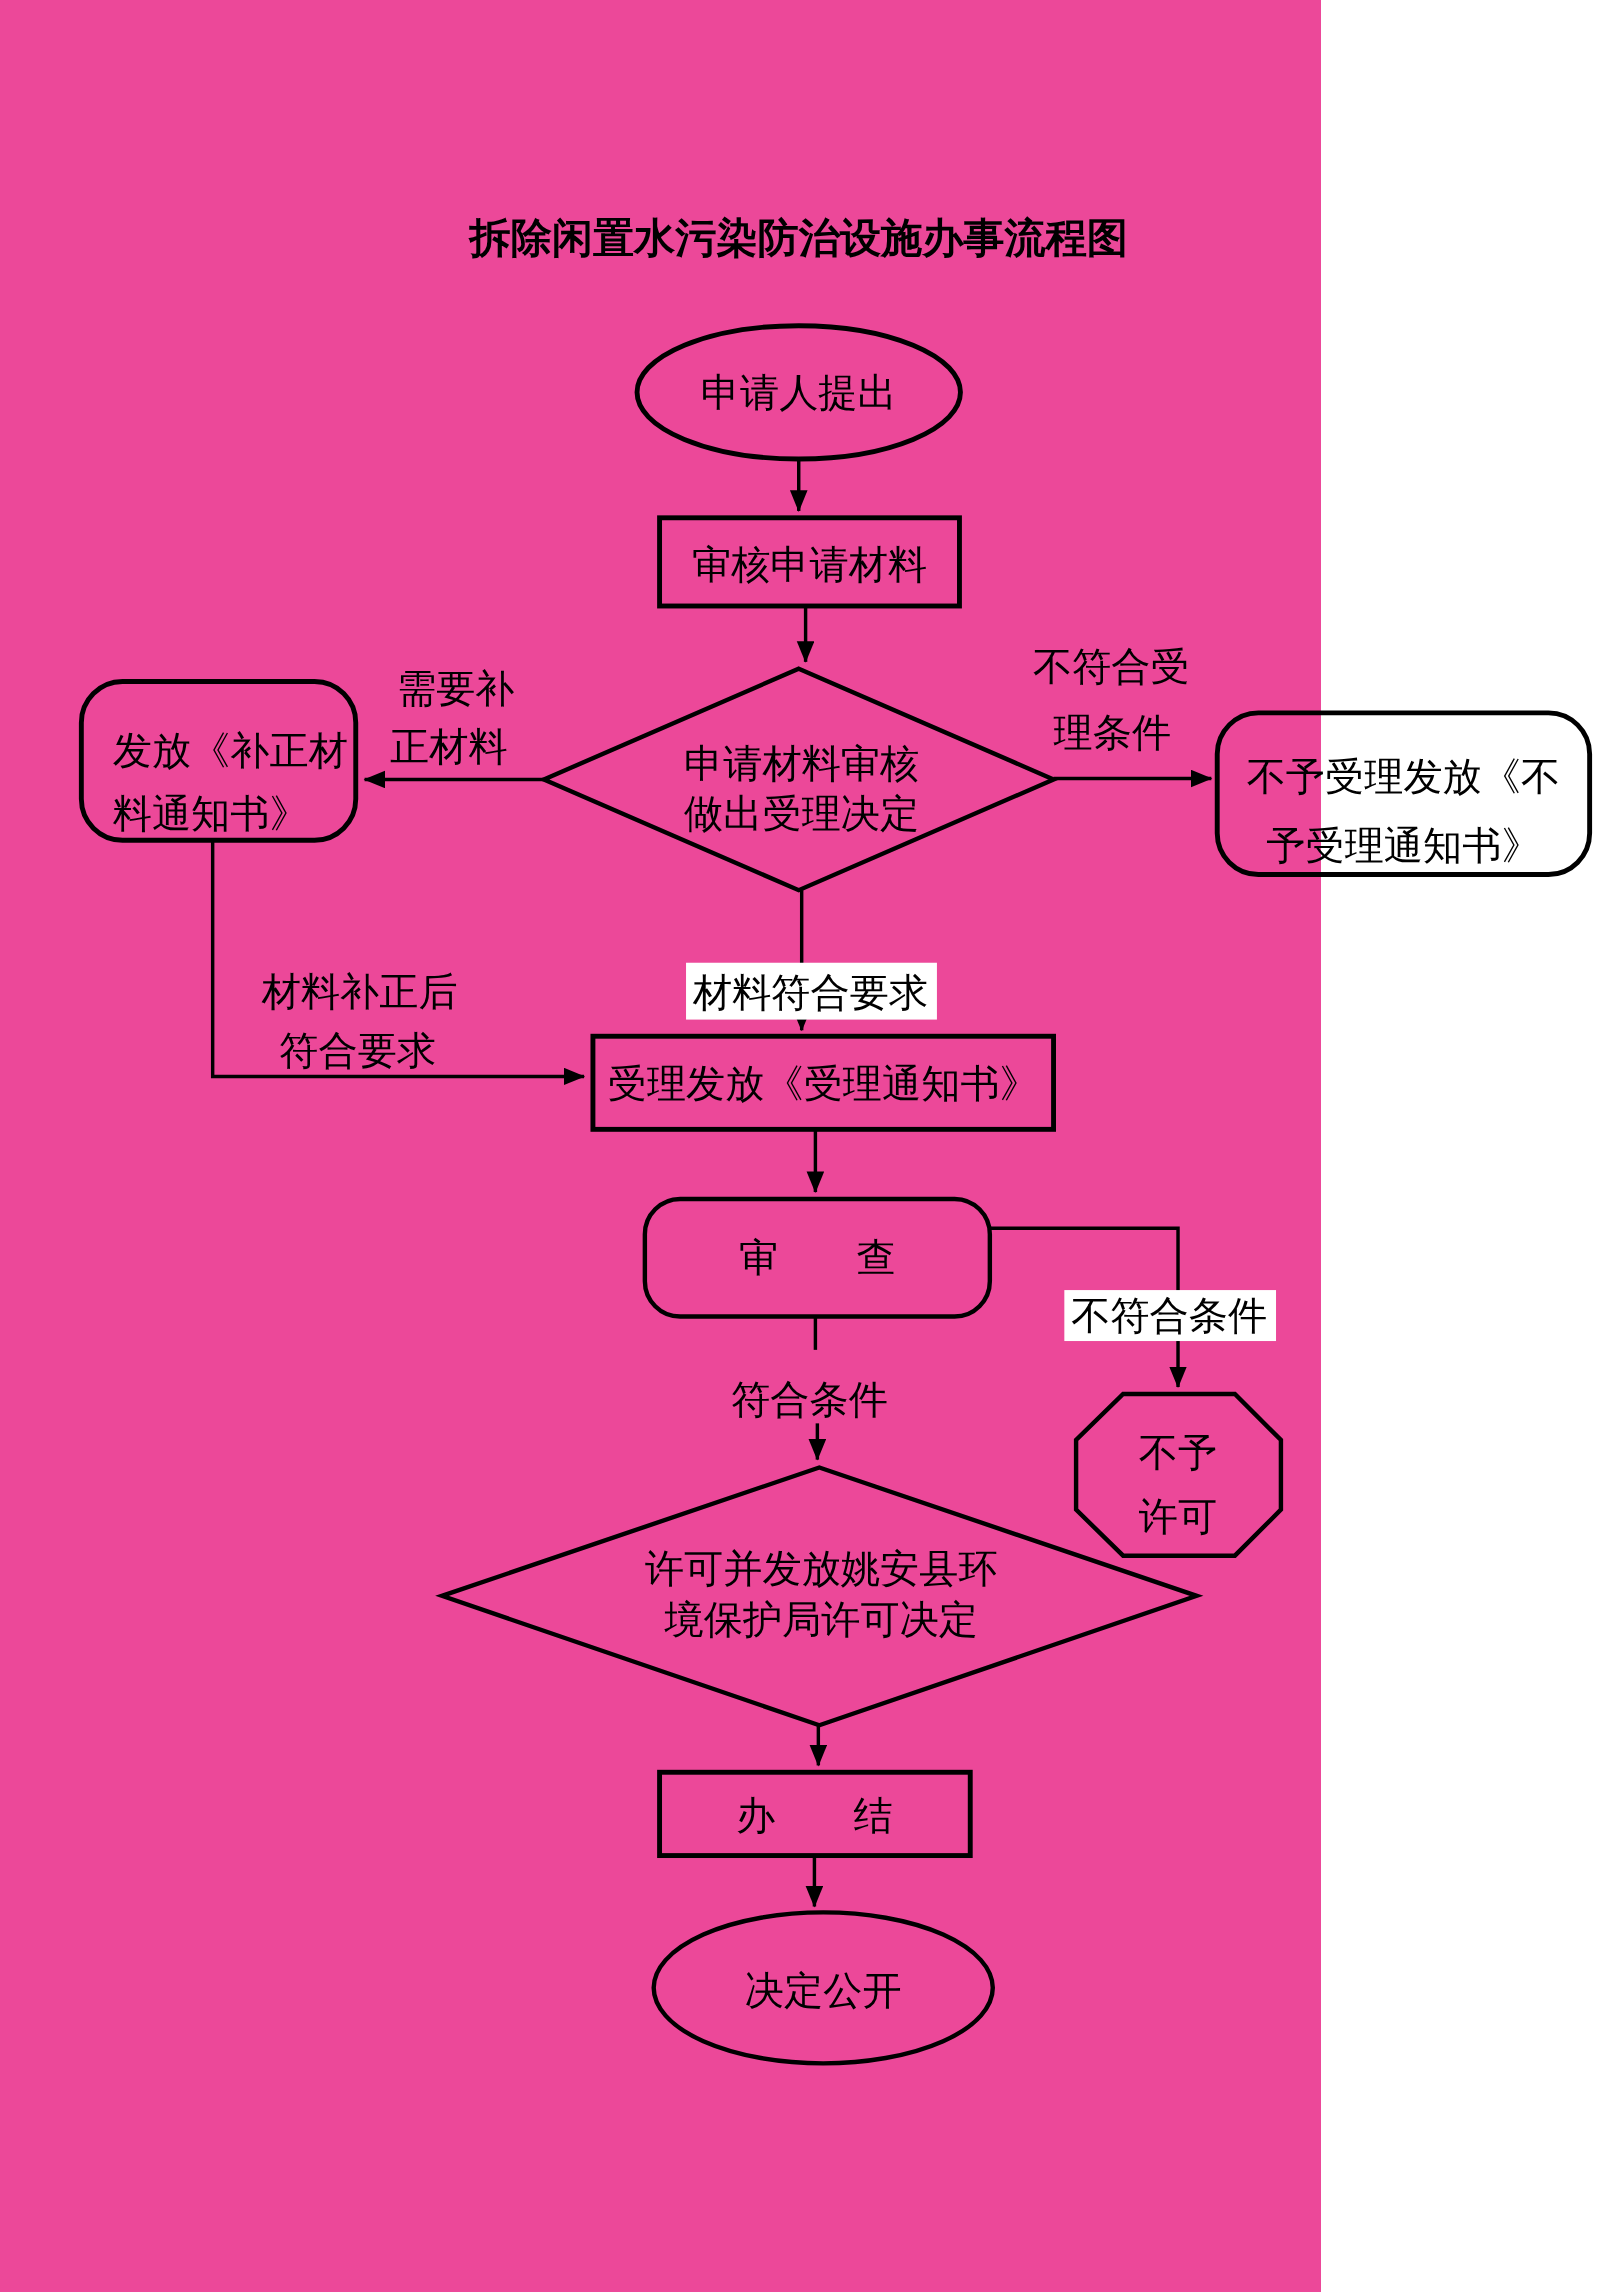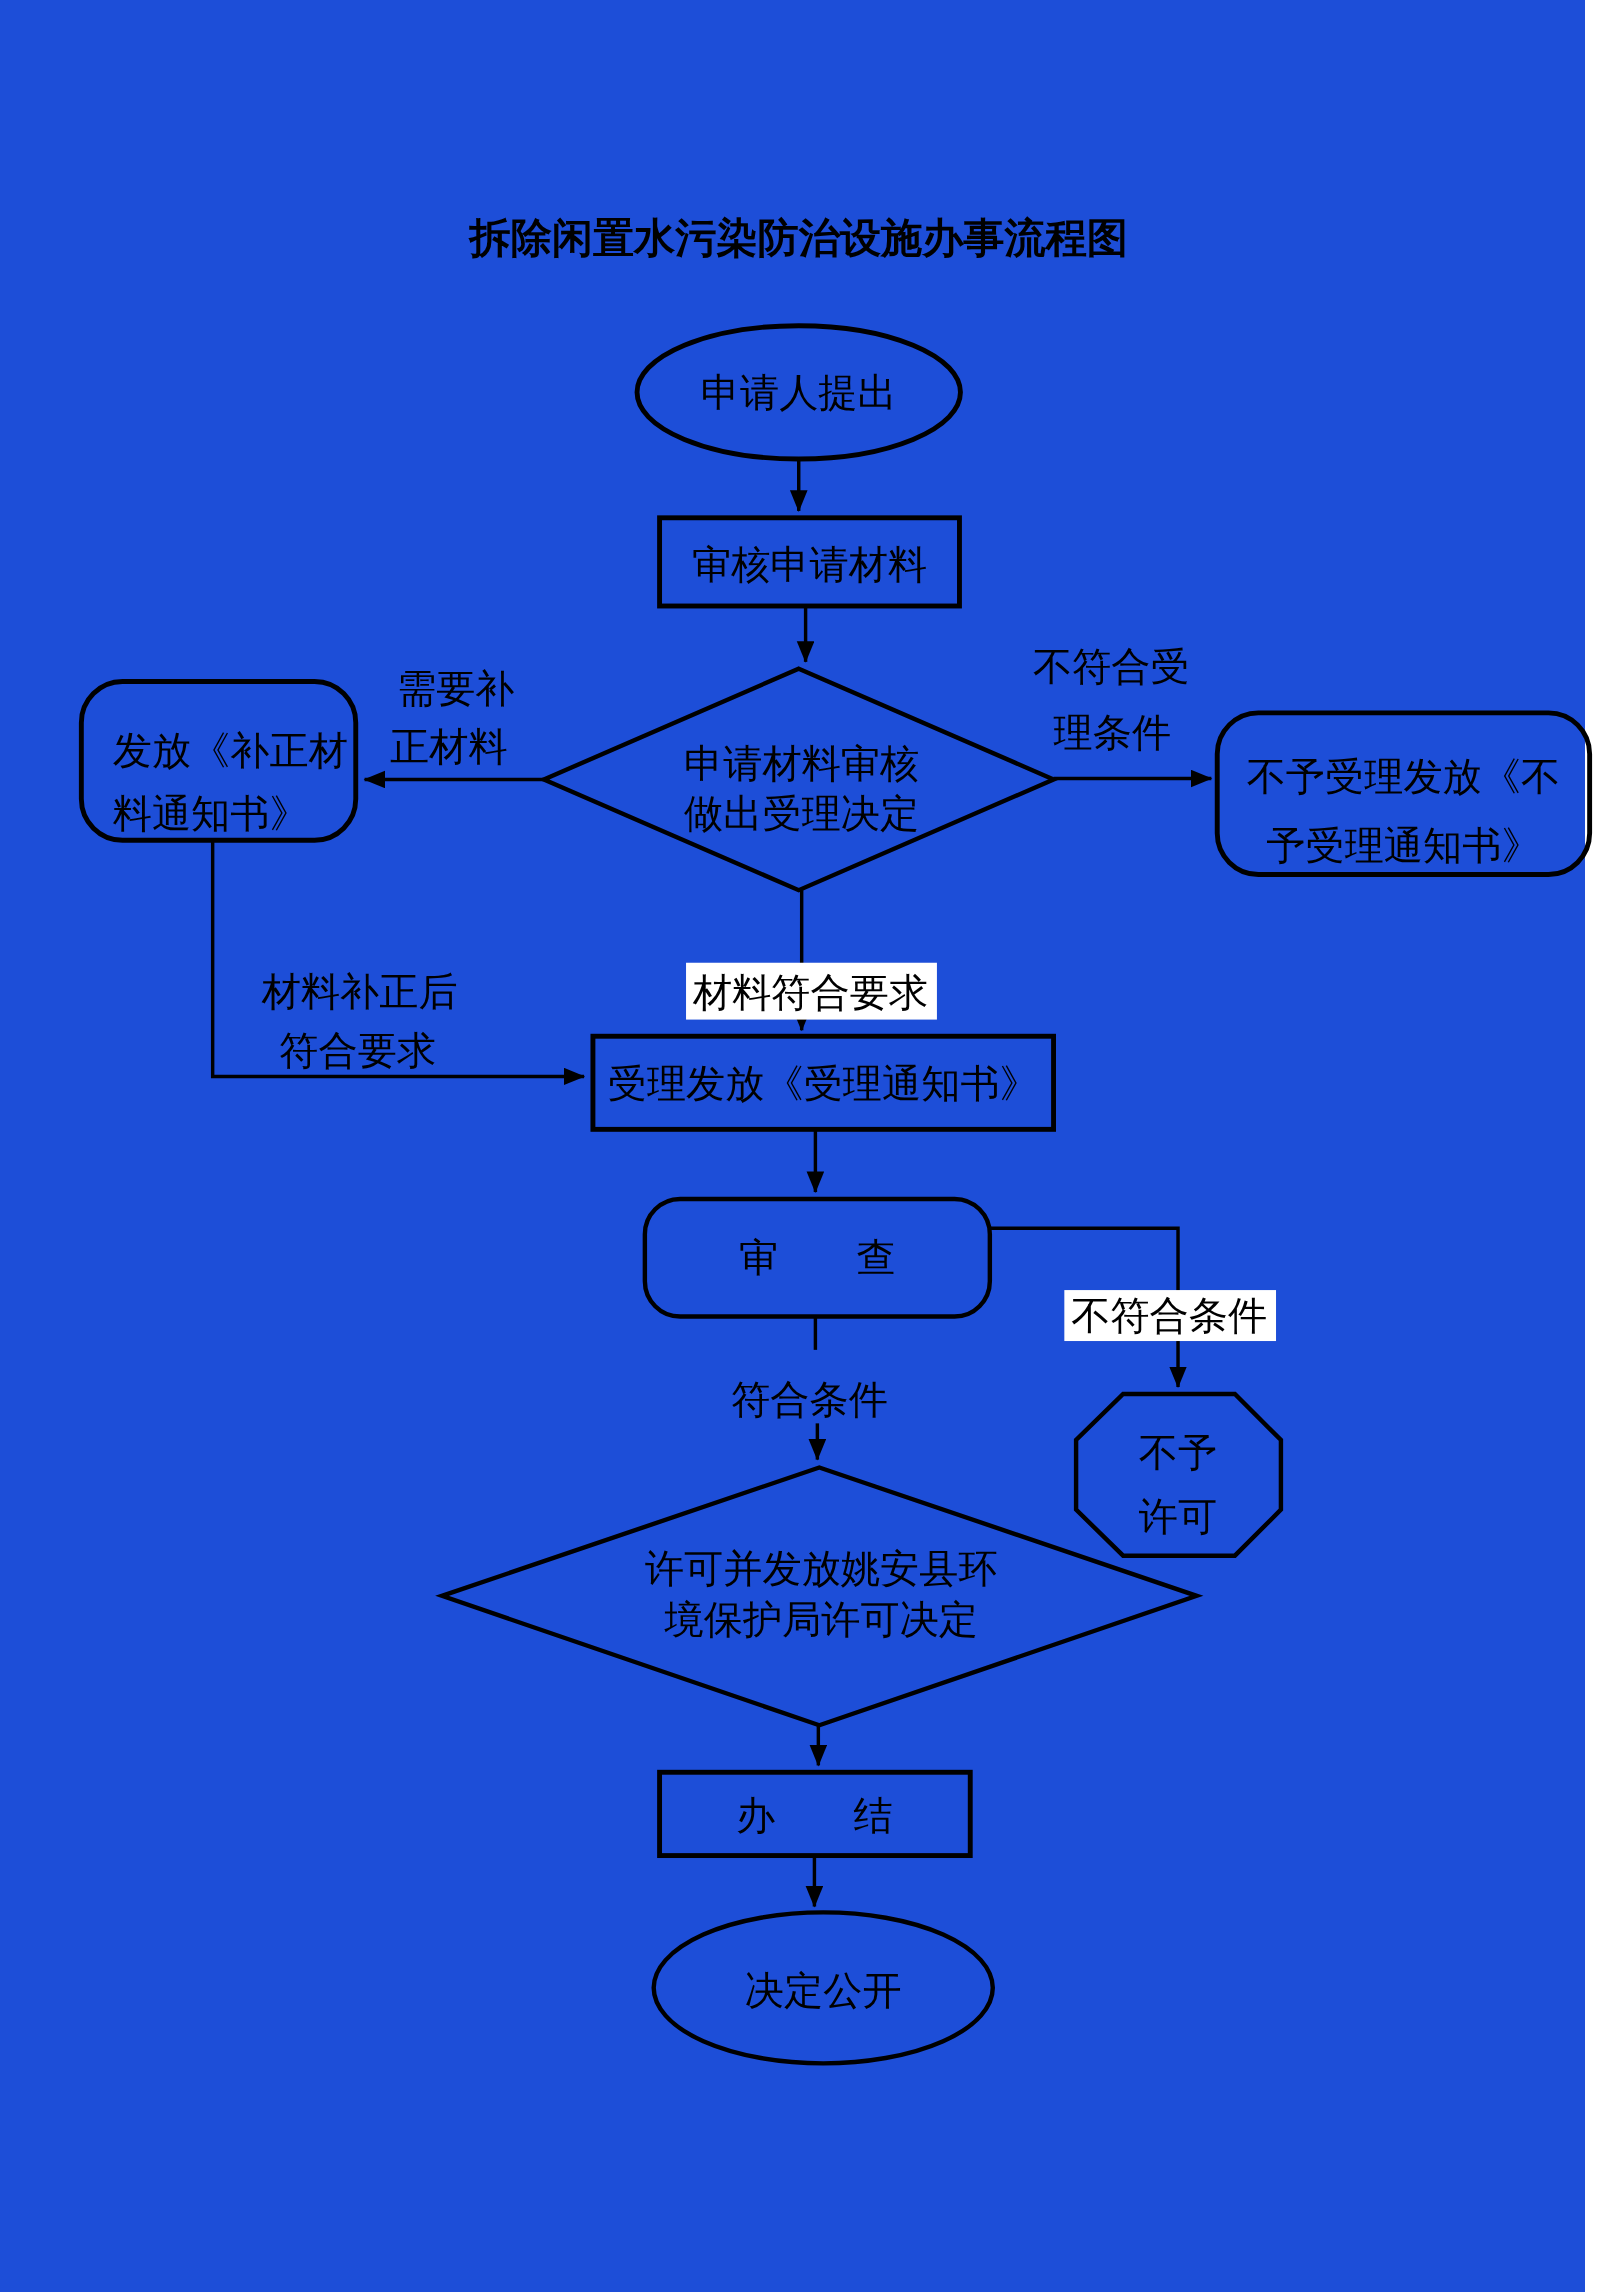--- a/index.html
+++ b/index.html
@@ -2,23 +2,23 @@
 <html><head>
 <meta charset="utf-8">
 <style>
   html, body {
     margin: 0;
     padding: 0;
     background: #ffffff;
   }
   .page {
     position: relative;
-    width: 1585px;
+    width: 1321px;
     height: 2293px;
-    background: #1d4ed8;
+    background: #ec4899;
     font-family: "Liberation Serif", "DejaVu Serif", serif;
   }
   svg text {
     font-family: "Liberation Serif", "DejaVu Serif", serif;
     fill: #000000;
   }
   .node-text  { font-size: 40px; }
   .edge-label { font-size: 40px; }
   .title-text { font-size: 42px; font-weight: bold; }
   .shape {

